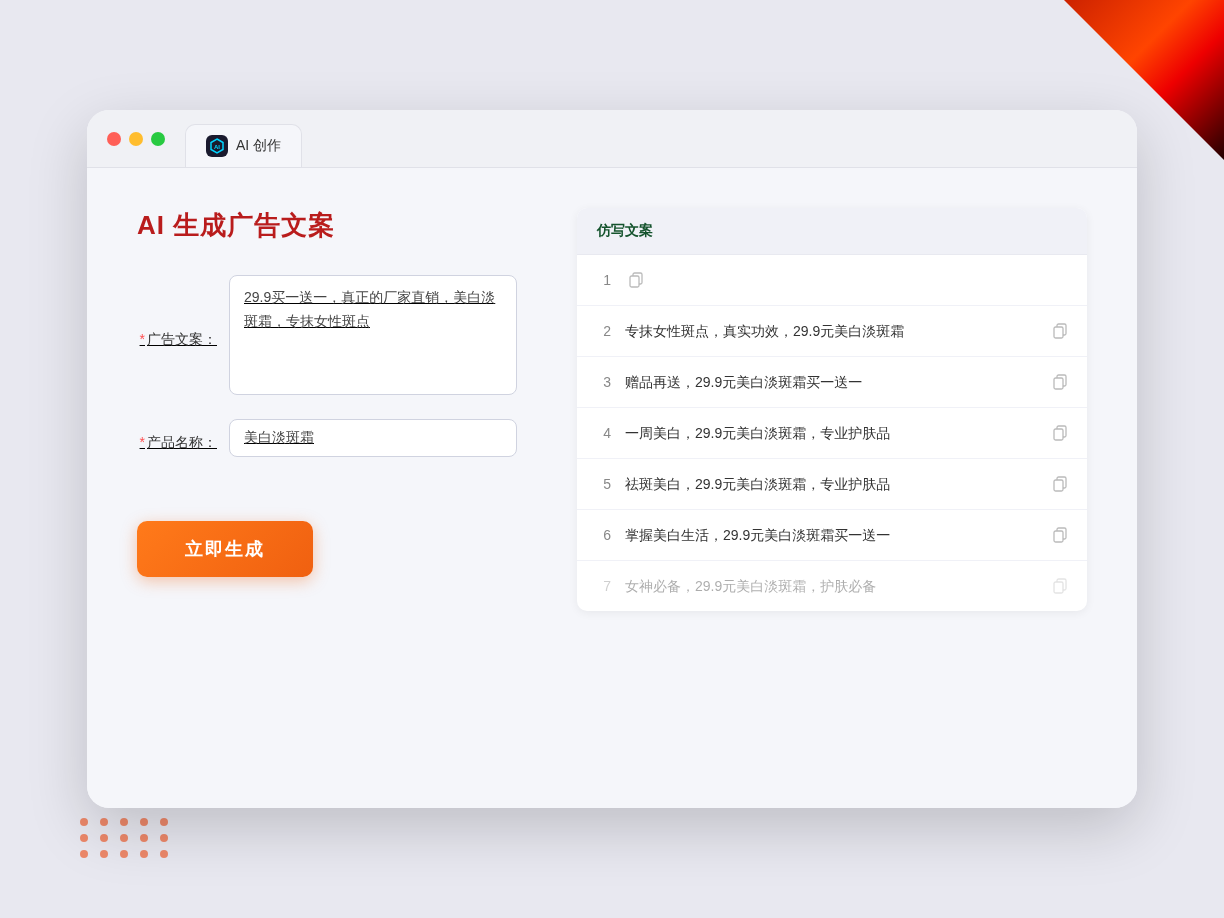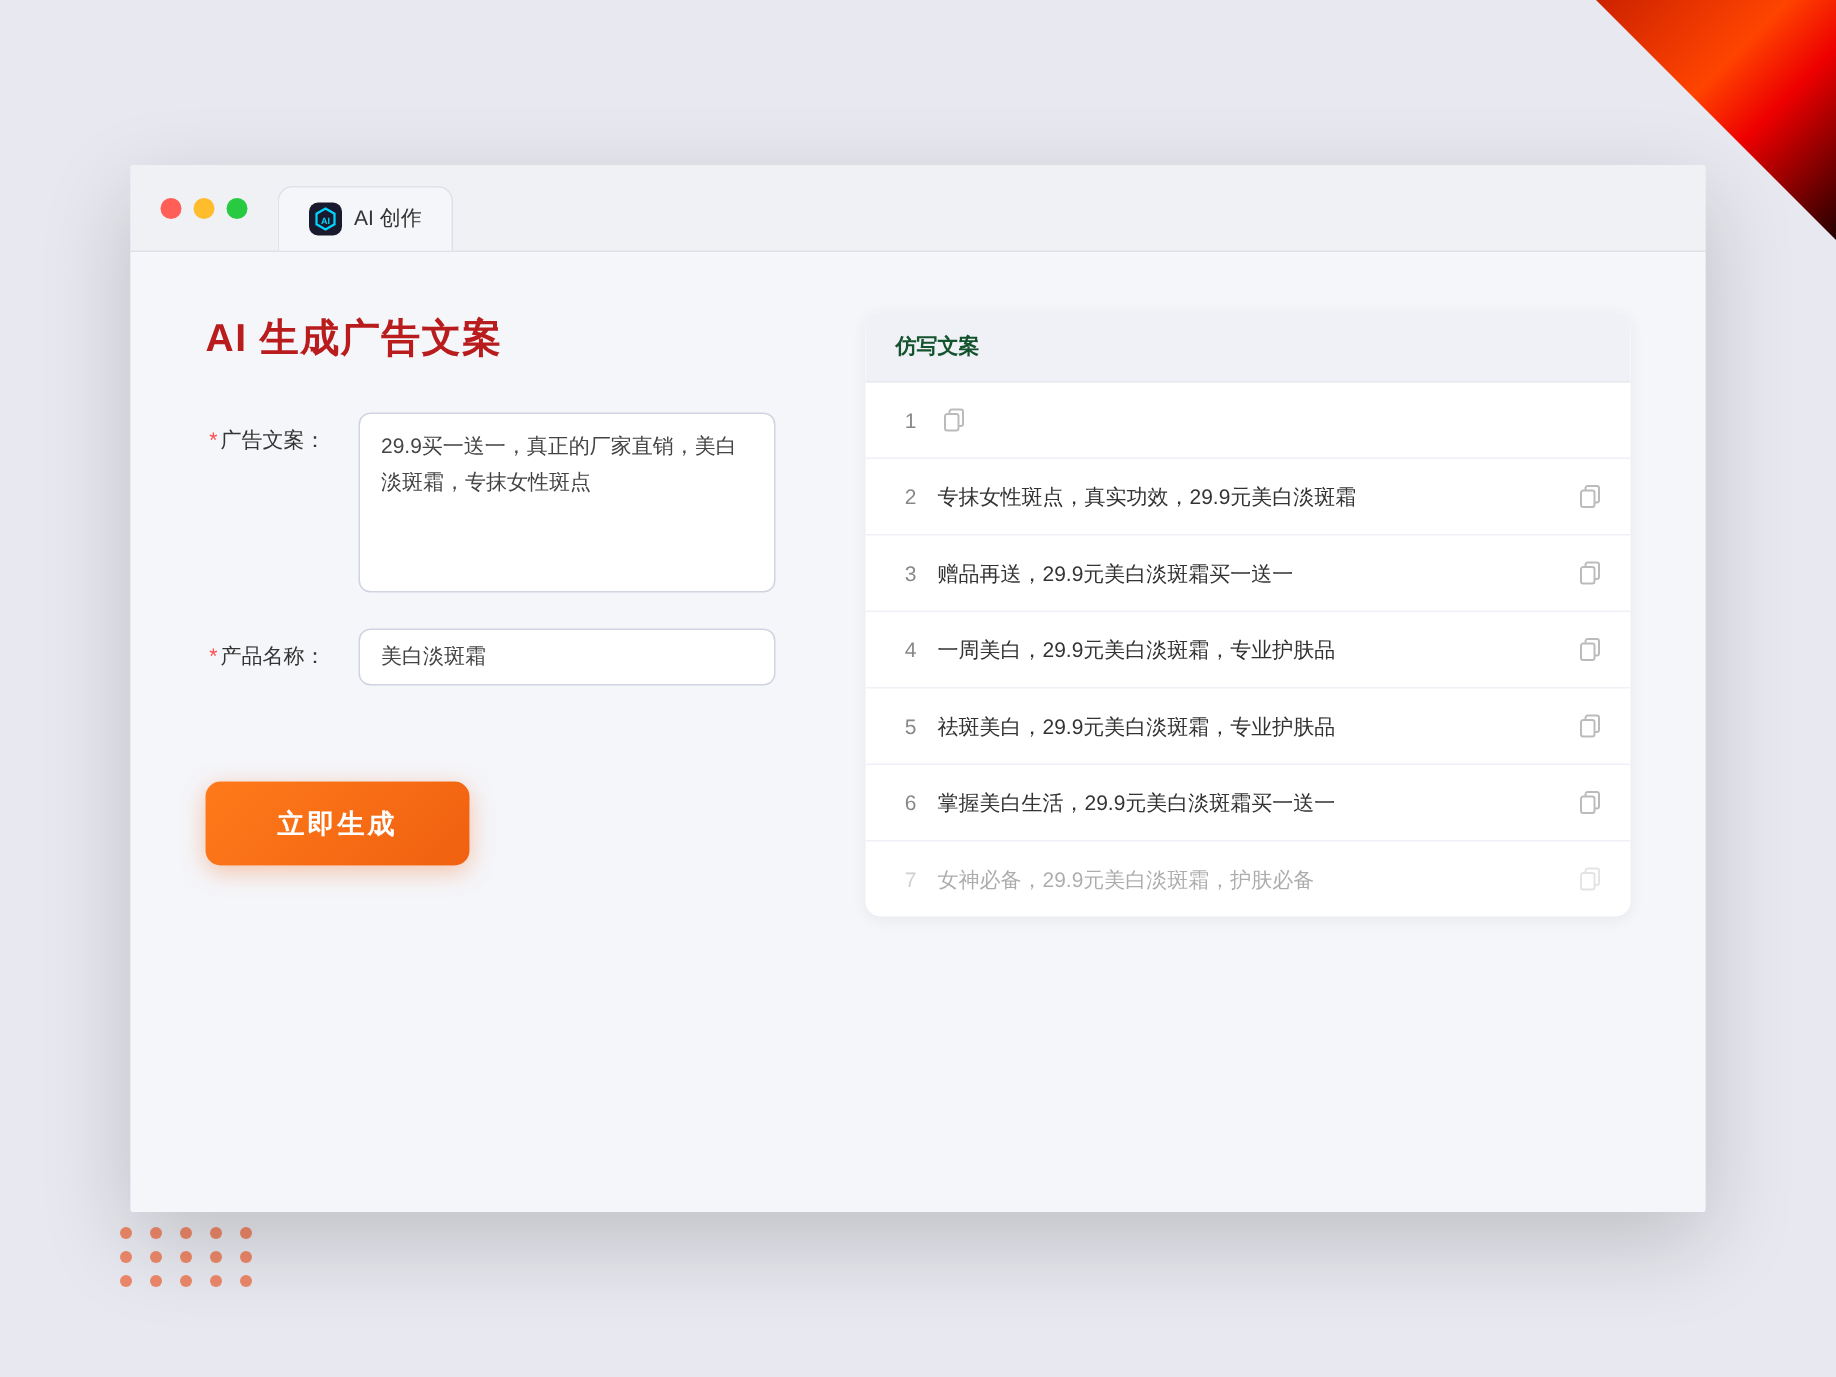--- a/index.html
+++ b/index.html
@@ -37,21 +37,21 @@
       border-radius: 50%;
       background: #f06030;
       display: block;
       opacity: 0.7;
     }
 
     
     .browser-window {
       width: 1050px;
       background: #f5f6fa;
-      border-radius: 2px;
+      border-radius: 22px;
       box-shadow: 0 20px 60px rgba(0,0,0,0.18);
       overflow: hidden;
       position: relative;
       z-index: 1;
     }
 
     
     .title-bar {
       background: #f0f1f5;
       padding: 14px 20px 0 20px;
@@ -111,23 +111,24 @@
     .panel-title {
       font-size: 26px;
       font-weight: 700;
       color: #b91c1c;
       margin-bottom: 32px;
       letter-spacing: 1px;
     }
 
     .form-group {
       display: flex;
-      align-items: flex-start;
+      align-items: center;
       margin-bottom: 24px;
-      gap: 22px;
+      gap: 12px;
+      text-decoration: underline;
     }
     .form-label {
       font-size: 14px;
       color: #333;
       white-space: nowrap;
       padding-top: 10px;
       min-width: 80px;
       text-align: right;
     }
     .required-star {

